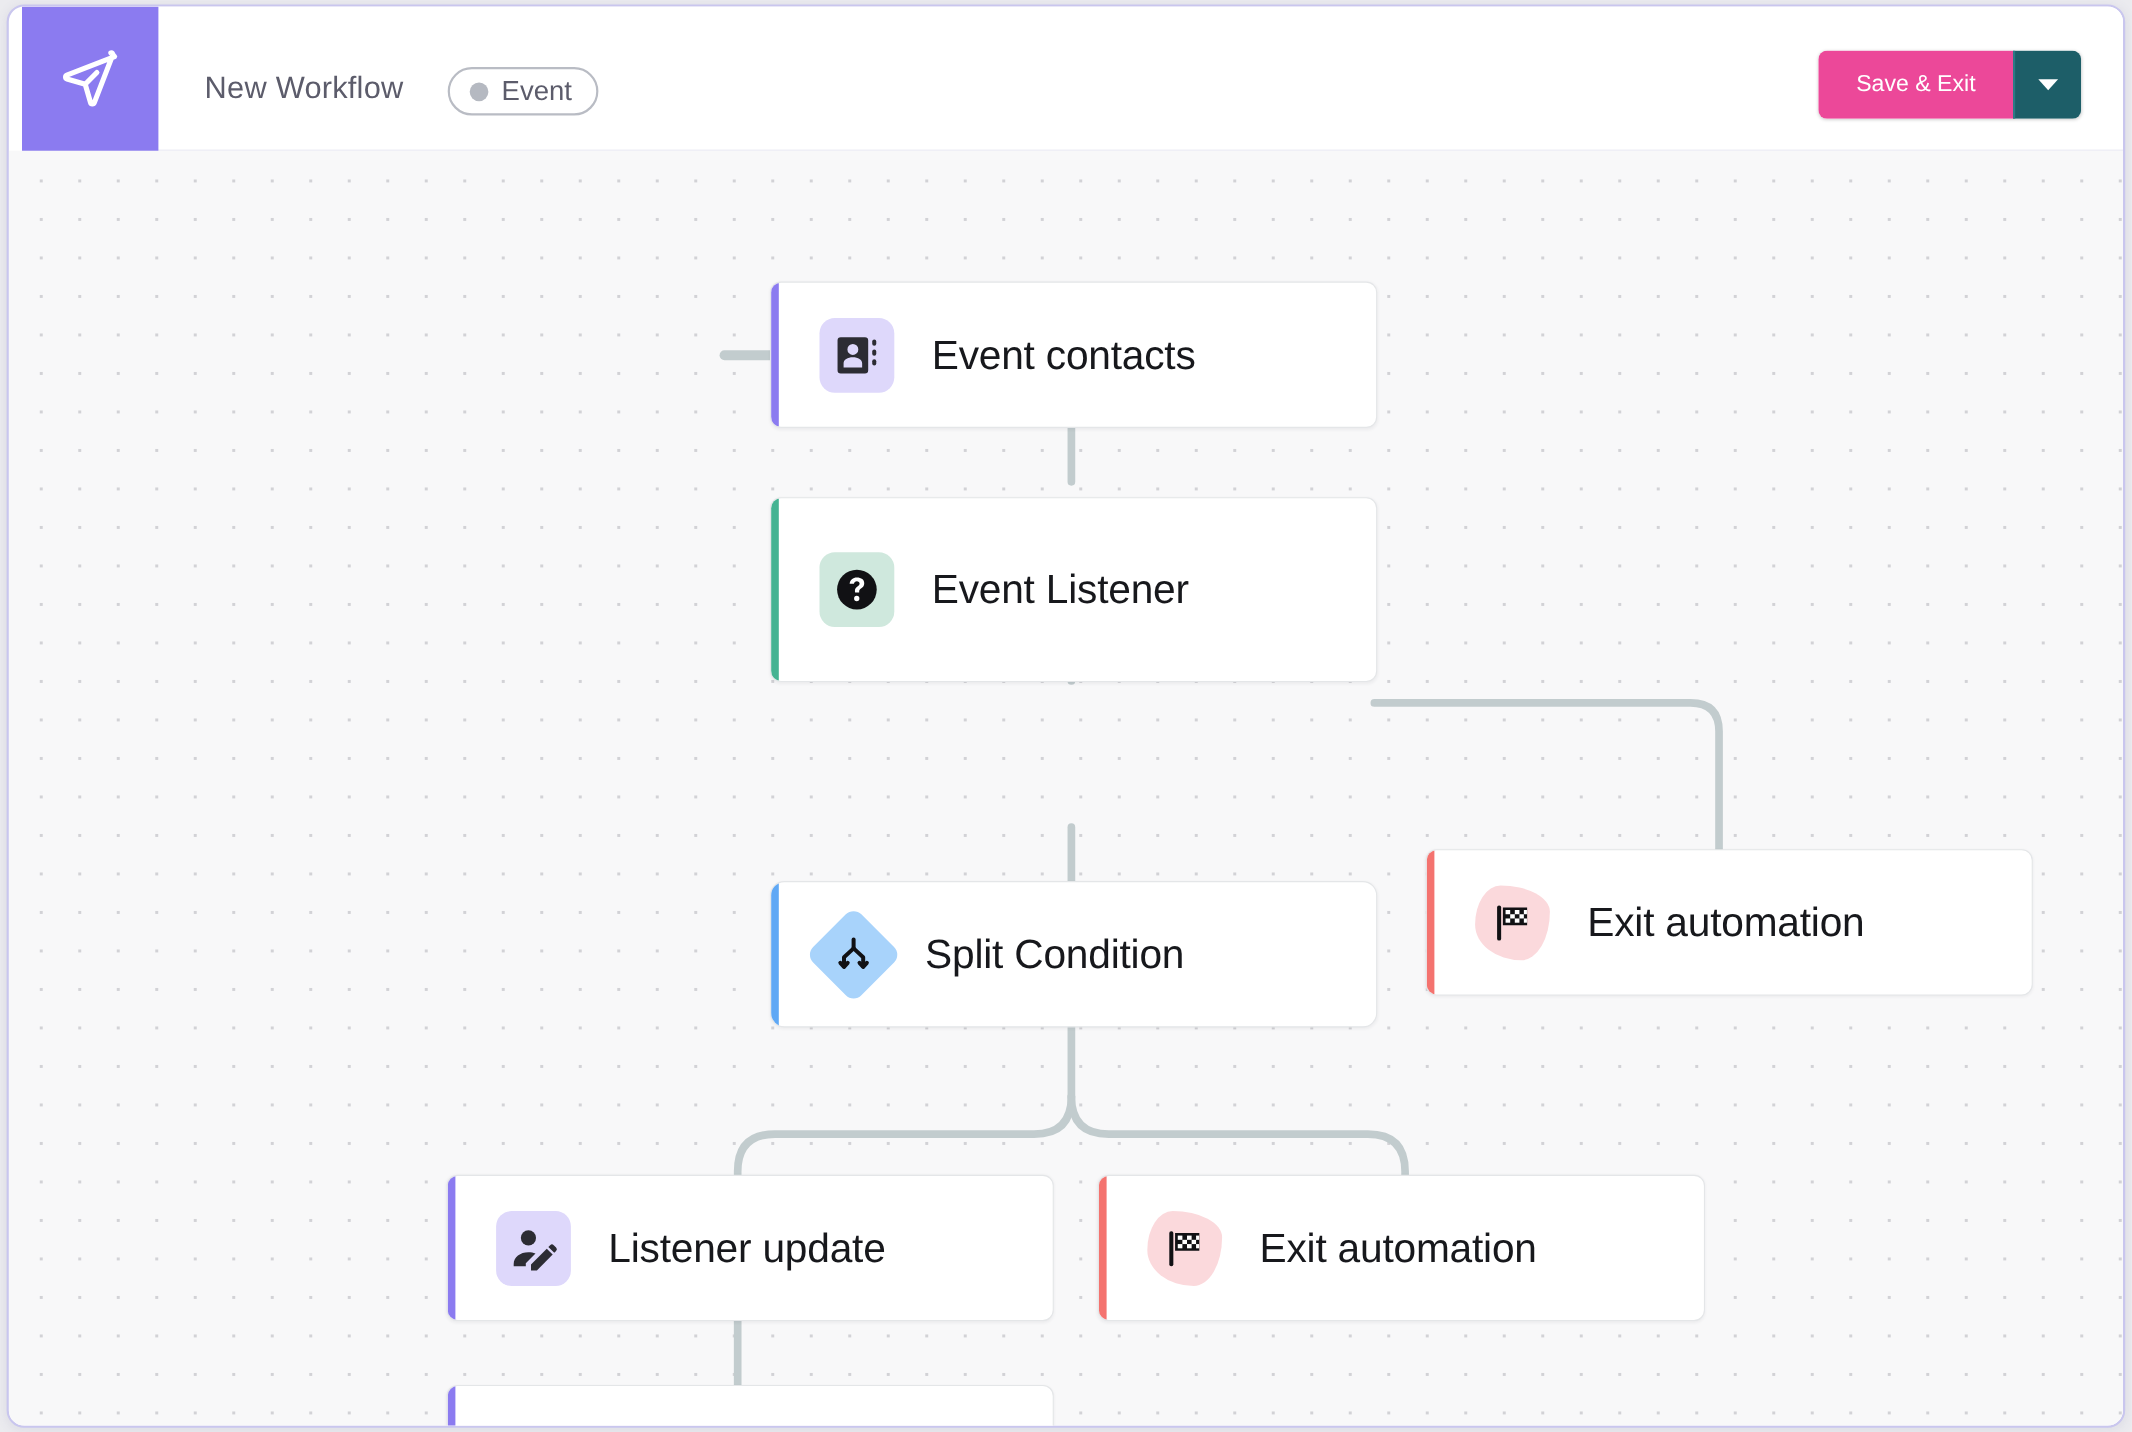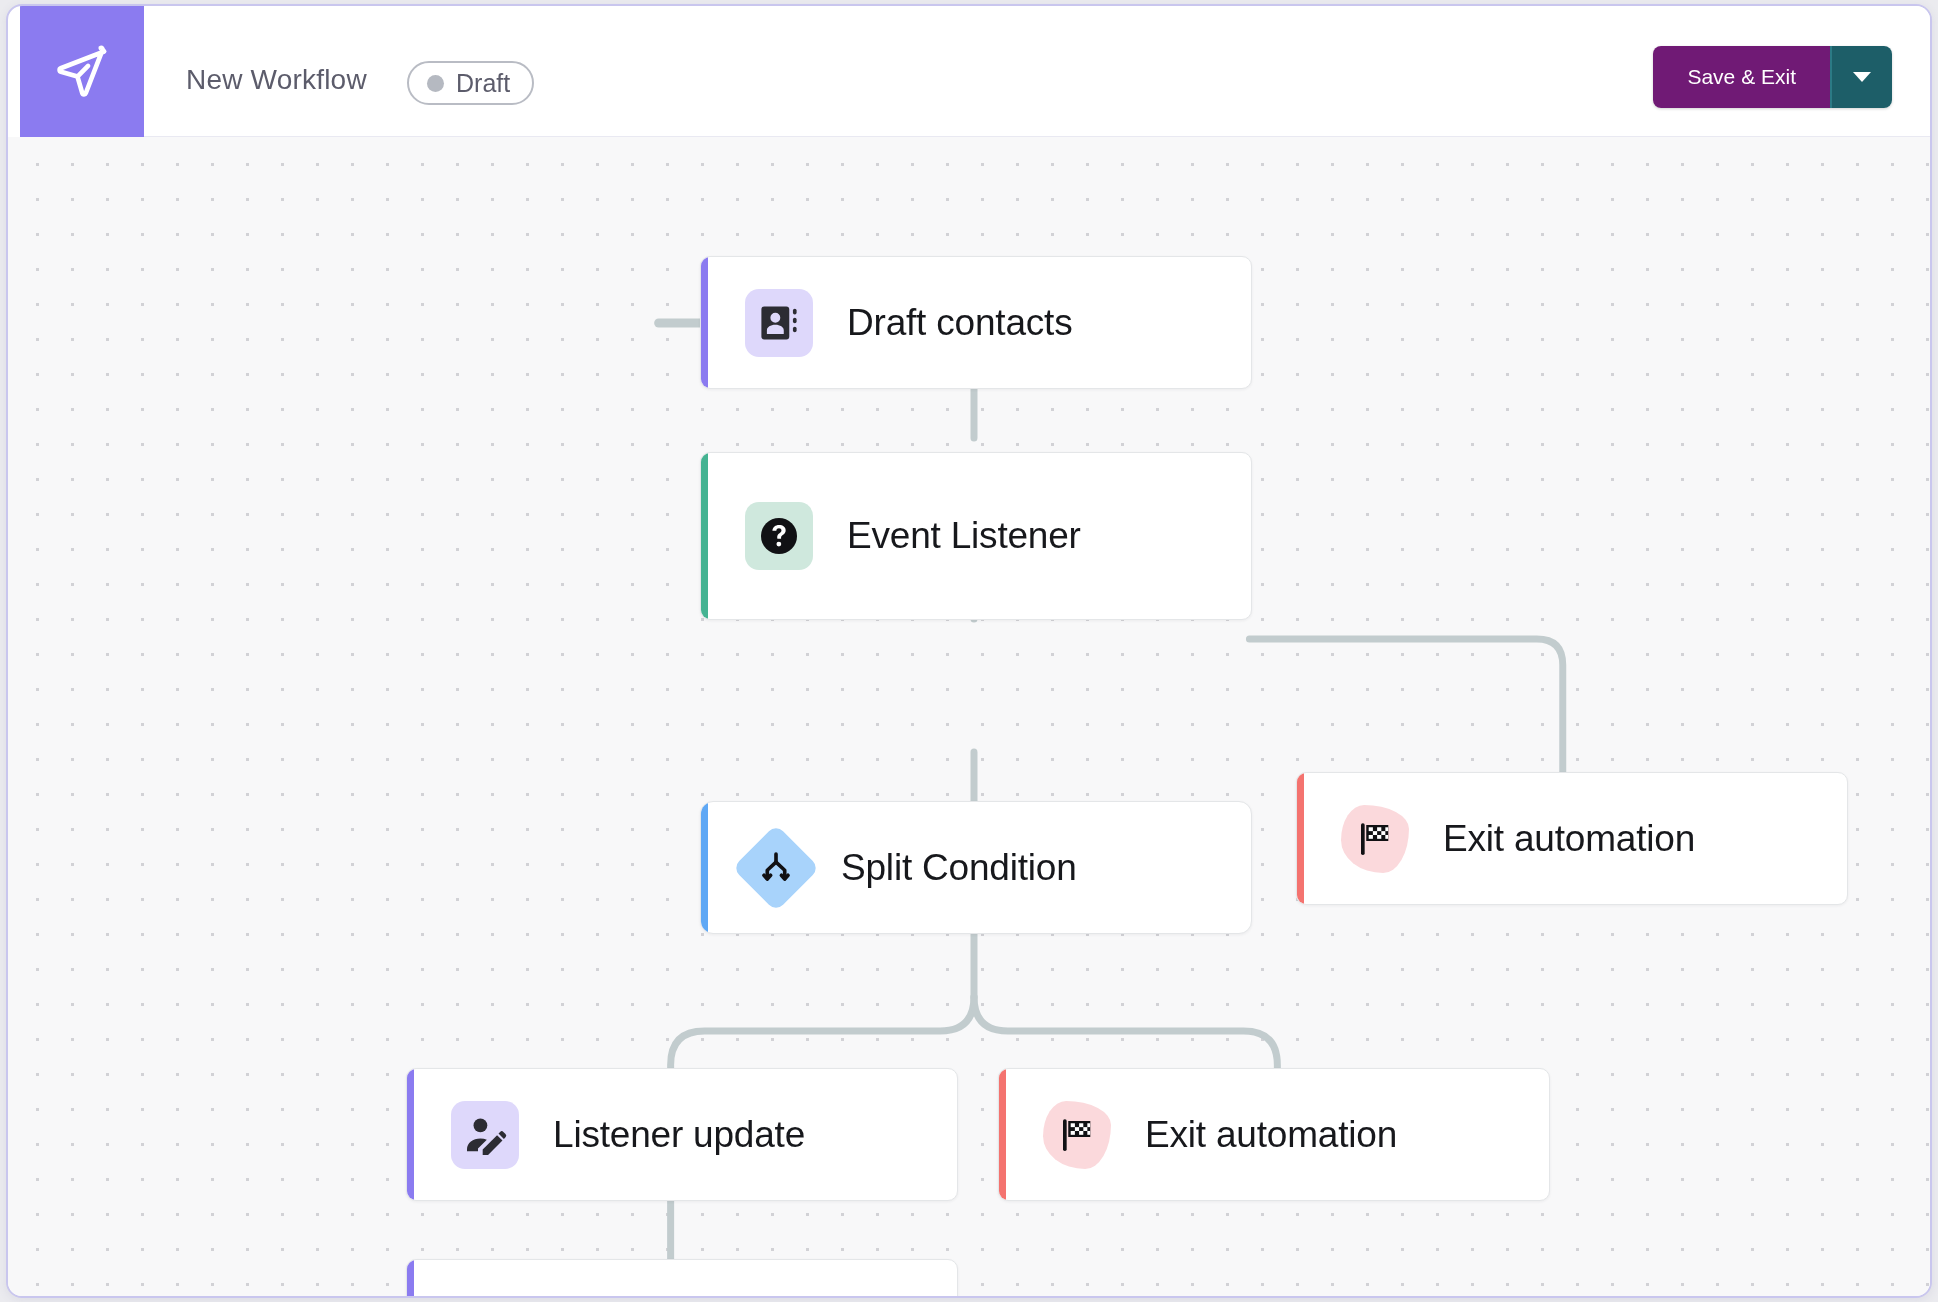--- a/index.html
+++ b/index.html
@@ -89,21 +89,21 @@
     right: 50px;
     top: 40px;
     display: flex;
     align-items: stretch;
     height: 62px;
     border-radius: 8px;
     overflow: hidden;
     box-shadow: 0 1px 3px rgba(0,0,0,0.18);
   }
   #save-button {
-    background: #701a75;
+    background: #ec4899;
     color: #ffffff;
     border: none;
     font-family: inherit;
     font-size: 21px;
     padding: 0 34px;
     cursor: pointer;
     white-space: nowrap;
   }
   #save-dropdown {
     background: #1d5e68;
@@ -200,21 +200,21 @@
           <path d="M21.5 3.2 2.9 10.4c-.7.27-.66 1.28.06 1.49l7.1 2.06 2.06 7.1c.21.72 1.22.76 1.49.06L20.8 2.5a.6.6 0 0 0-.76-.76z"></path>
           <path d="M10.06 13.95 14.6 9.4"></path>
         </svg>
       </span>
     </div>
 
     <div id="workflow-title">New Workflow</div>
 
     <div id="status-pill">
       <span id="status-dot"></span>
-      <span id="status-label">Draft</span>
+      <span id="status-label">Event</span>
     </div>
 
     <div id="save-group">
       <button id="save-button">Save &amp; Exit</button>
       <button id="save-dropdown">
         <span class="caret"></span>
       </button>
     </div>
   </div>
 
@@ -245,21 +245,21 @@
     <div class="node" style="left:692px; top:119px; width:552px; height:133px;">
       <span class="accent" style="background:#8b7bf0;"></span>
       <span class="icon-tile" style="background:#ded8fb;">
         <svg width="44" height="44" viewBox="0 0 24 24" fill="#2c2c33">
           <path d="M4 3h12a1.6 1.6 0 0 1 1.6 1.6v14.8A1.6 1.6 0 0 1 16 21H4a1.6 1.6 0 0 1-1.6-1.6V4.6A1.6 1.6 0 0 1 4 3Zm6 3.4a2.7 2.7 0 1 0 0 5.4 2.7 2.7 0 0 0 0-5.4Zm0 6.6c-2.6 0-4.6 1.35-4.6 2.9V18h9.2v-2.1c0-1.55-2-2.9-4.6-2.9Z"></path>
           <rect x="19.6" y="4.2" width="2" height="3.1" rx="1"></rect>
           <rect x="19.6" y="9.1" width="2" height="3.1" rx="1"></rect>
           <rect x="19.6" y="14" width="2" height="3.1" rx="1"></rect>
         </svg>
       </span>
-      <span class="node-label">Draft contacts</span>
+      <span class="node-label">Event contacts</span>
     </div>
 
     <div class="node" style="left:692px; top:315px; width:552px; height:168px;">
       <span class="accent" style="background:#45b392;"></span>
       <span class="icon-tile" style="background:#cfe8dd;">
         <svg width="46" height="46" viewBox="0 0 24 24">
           <circle cx="12" cy="12" r="9.4" fill="#111114"></circle>
           <path d="M12 6.3c-1.9 0-3.2 1.1-3.45 2.9h2.05c.12-.72.63-1.18 1.38-1.18.77 0 1.3.46 1.3 1.13 0 .55-.26.88-1.02 1.43-.85.6-1.25 1.2-1.2 2.2l.1.65h1.92v-.52c0-.63.24-.95 1.03-1.5.92-.64 1.37-1.36 1.37-2.42 0-1.63-1.4-2.69-3.48-2.69Zm-.07 8.66a1.26 1.26 0 1 0 0 2.52 1.26 1.26 0 0 0 0-2.52Z" fill="#ffffff"></path>
         </svg>
       </span>

